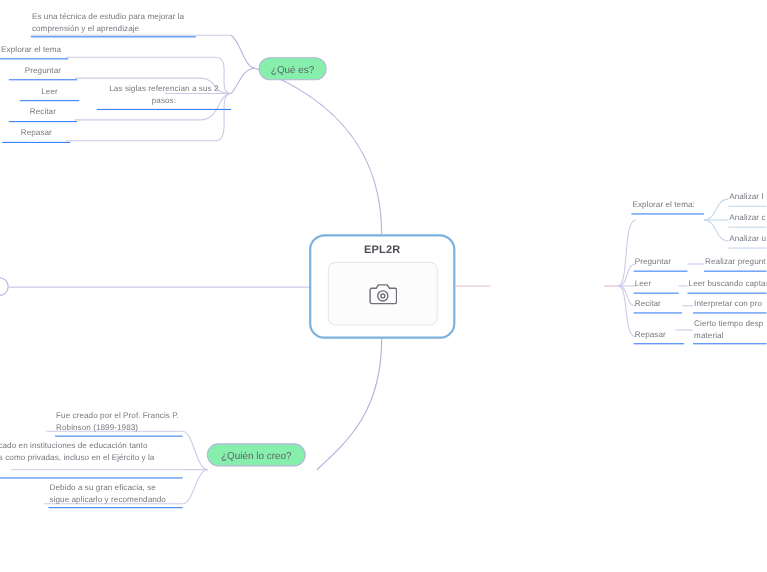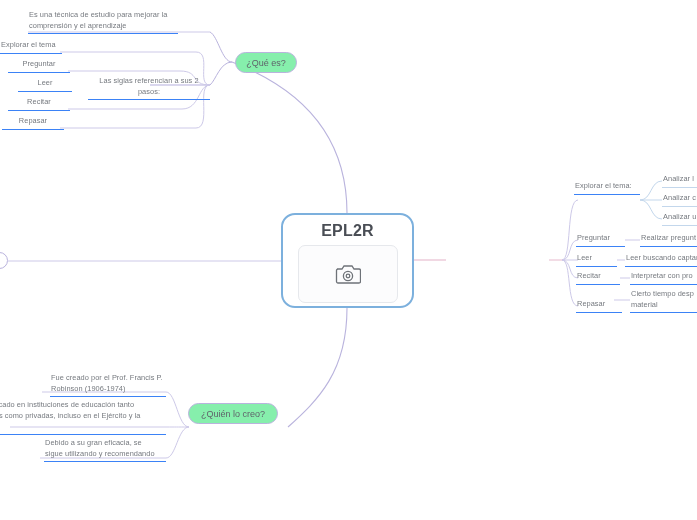--- a/index.html
+++ b/index.html
@@ -68,21 +68,21 @@
     height: 95px;
     border: 2px solid #7cb0dd;
     border-radius: 14px;
     background: #ffffff;
     box-sizing: border-box;
     display: flex;
     flex-direction: column;
     align-items: center;
   }
   #center-title {
-    font-size: 16px;
+    font-size: 10px;
     font-weight: bold;
     color: #4a4e55;
     margin-top: 7px;
     letter-spacing: 0.2px;
   }
   #center-image {
     margin-top: 5px;
     width: 98px;
     height: 56px;
     border: 1px solid #e6e8ec;
@@ -204,20 +204,20 @@
   <div class="leaf ul-purple right" style="left:576px; top:271px; width:44px;">Recitar</div>
   <div class="leaf ul-purple right" style="left:630px; top:271px; width:78px;">Interpretar con pro</div>
 
   <div class="leaf ul-purple right" style="left:576px; top:299px; width:46px;">Repasar</div>
   <div class="leaf ul-purple right" style="left:630px; top:289px; width:78px;">Cierto tiempo desp
 material</div>
 
   <div class="pill purple" style="left:188px; top:403px; width:90px; height:21px;">¿Quién lo creo?</div>
 
   <div class="leaf ul-purple" style="left:50px; top:373px; width:116px;">Fue creado por el Prof. Francis P.
-Robinson (1906-1974)</div>
+Robinson (1899-1983)</div>
   <div class="leaf ul-purple" style="left:-10px; top:400px; width:176px;">plicado en instituciones de educación tanto
 cas como privadas, incluso en el Ejército y la
 a</div>
   <div class="leaf ul-purple" style="left:44px; top:438px; width:122px;">Debido a su gran eficacia, se
-sigue utilizando y recomendando</div>
+sigue aplicarlo y recomendando</div>
 
 </div>
 
 </body></html>

